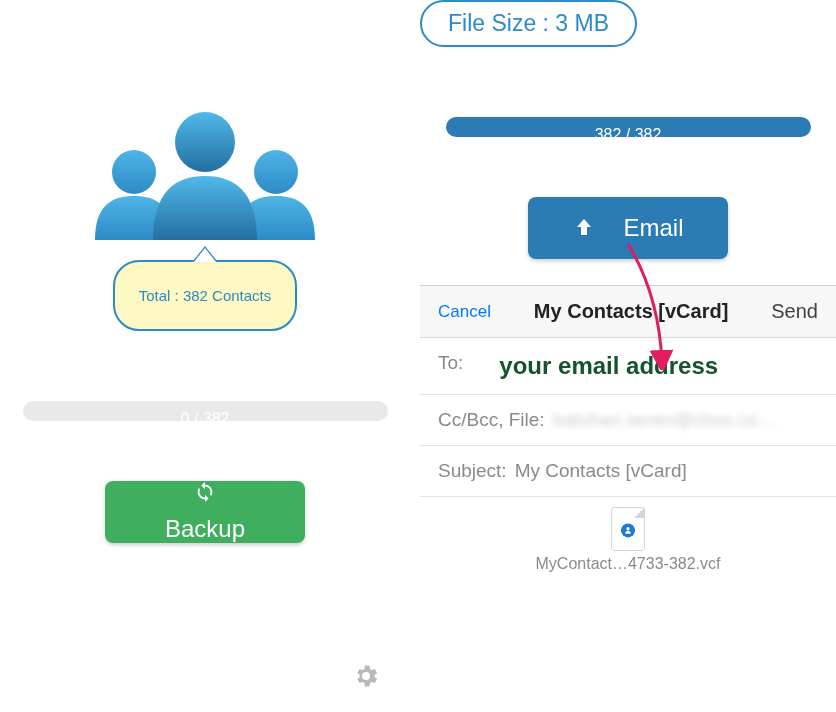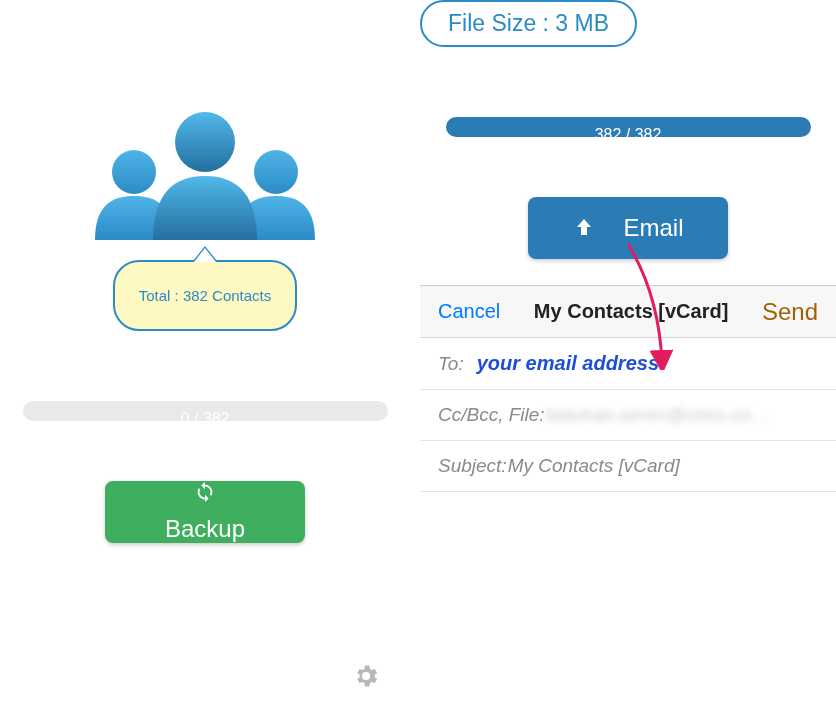--- a/index.html
+++ b/index.html
@@ -136,36 +136,35 @@
     }
     .compose-header {
       display: flex;
       align-items: center;
       justify-content: space-between;
       height: 52px;
       padding: 0 18px;
       border-bottom: 1px solid #d6d6d6;
       background: #f7f7f7;
     }
-    .compose-cancel { color: #007aff; font-size: 20px; cursor: pointer; text-align: right; }
+    .compose-cancel { color: #007aff; font-size: 17px; cursor: pointer; text-align: right; }
     .compose-title { font-weight: 600; font-size: 20px; color: #222; }
-    .compose-send { color: #a16207; font-size: 24px; }
+    .compose-send { color: #404040; font-size: 20px; }
 
     .compose-row {
       padding: 14px 18px;
       border-bottom: 1px solid #e3e3e3;
       font-size: 19px;
       color: #8a8a8a;
       display: flex;
-      align-items: flex-end;
-      gap: 1px;
-      font-style: italic;
+      align-items: flex-start;
+      gap: 8px;
     }
     .compose-row .lbl { color: #8a8a8a; }
-    .anno-text { color: #1d4ed8; font-size: 20px; font-weight: 600; margin-left: 12px; }
+    .anno-text { color: #14532d; font-size: 24px; font-weight: 600; margin-left: 28px; }
     .blur-text {
       color: #ccc;
       filter: blur(3px);
       flex: 1;
       white-space: nowrap;
       overflow: hidden;
     }
     .subj-val { color: #8a8a8a; }
 
     .compose-body {
@@ -306,14 +305,24 @@
       <span class="lbl">Cc/Bcc, File:</span>
       <span class="blur-text">batuhan.seren@cbss.co…</span>
     </div>
 
     <div class="compose-row">
       <span class="lbl">Subject:</span>
       <span class="subj-val">My Contacts [vCard]</span>
     </div>
 
 
+    <div class="attach">
+      <div class="attach-icon">
+        <div class="attach-glyph">
+          <svg viewBox="0 0 24 24">
+              <path fill="#fff" d="M12 2a5 5 0 1 1 0 10 5 5 0 0 1 0-10zm-8 18c0-4 4-6 8-6s8 2 8 6v2H4v-2z"></path>
+            </svg>
+        </div>
+      </div>
+      <div class="attach-name">MyContact…4733-382.vcf</div>
+    </div>
   </div>
 </div>
 
 </body></html>

